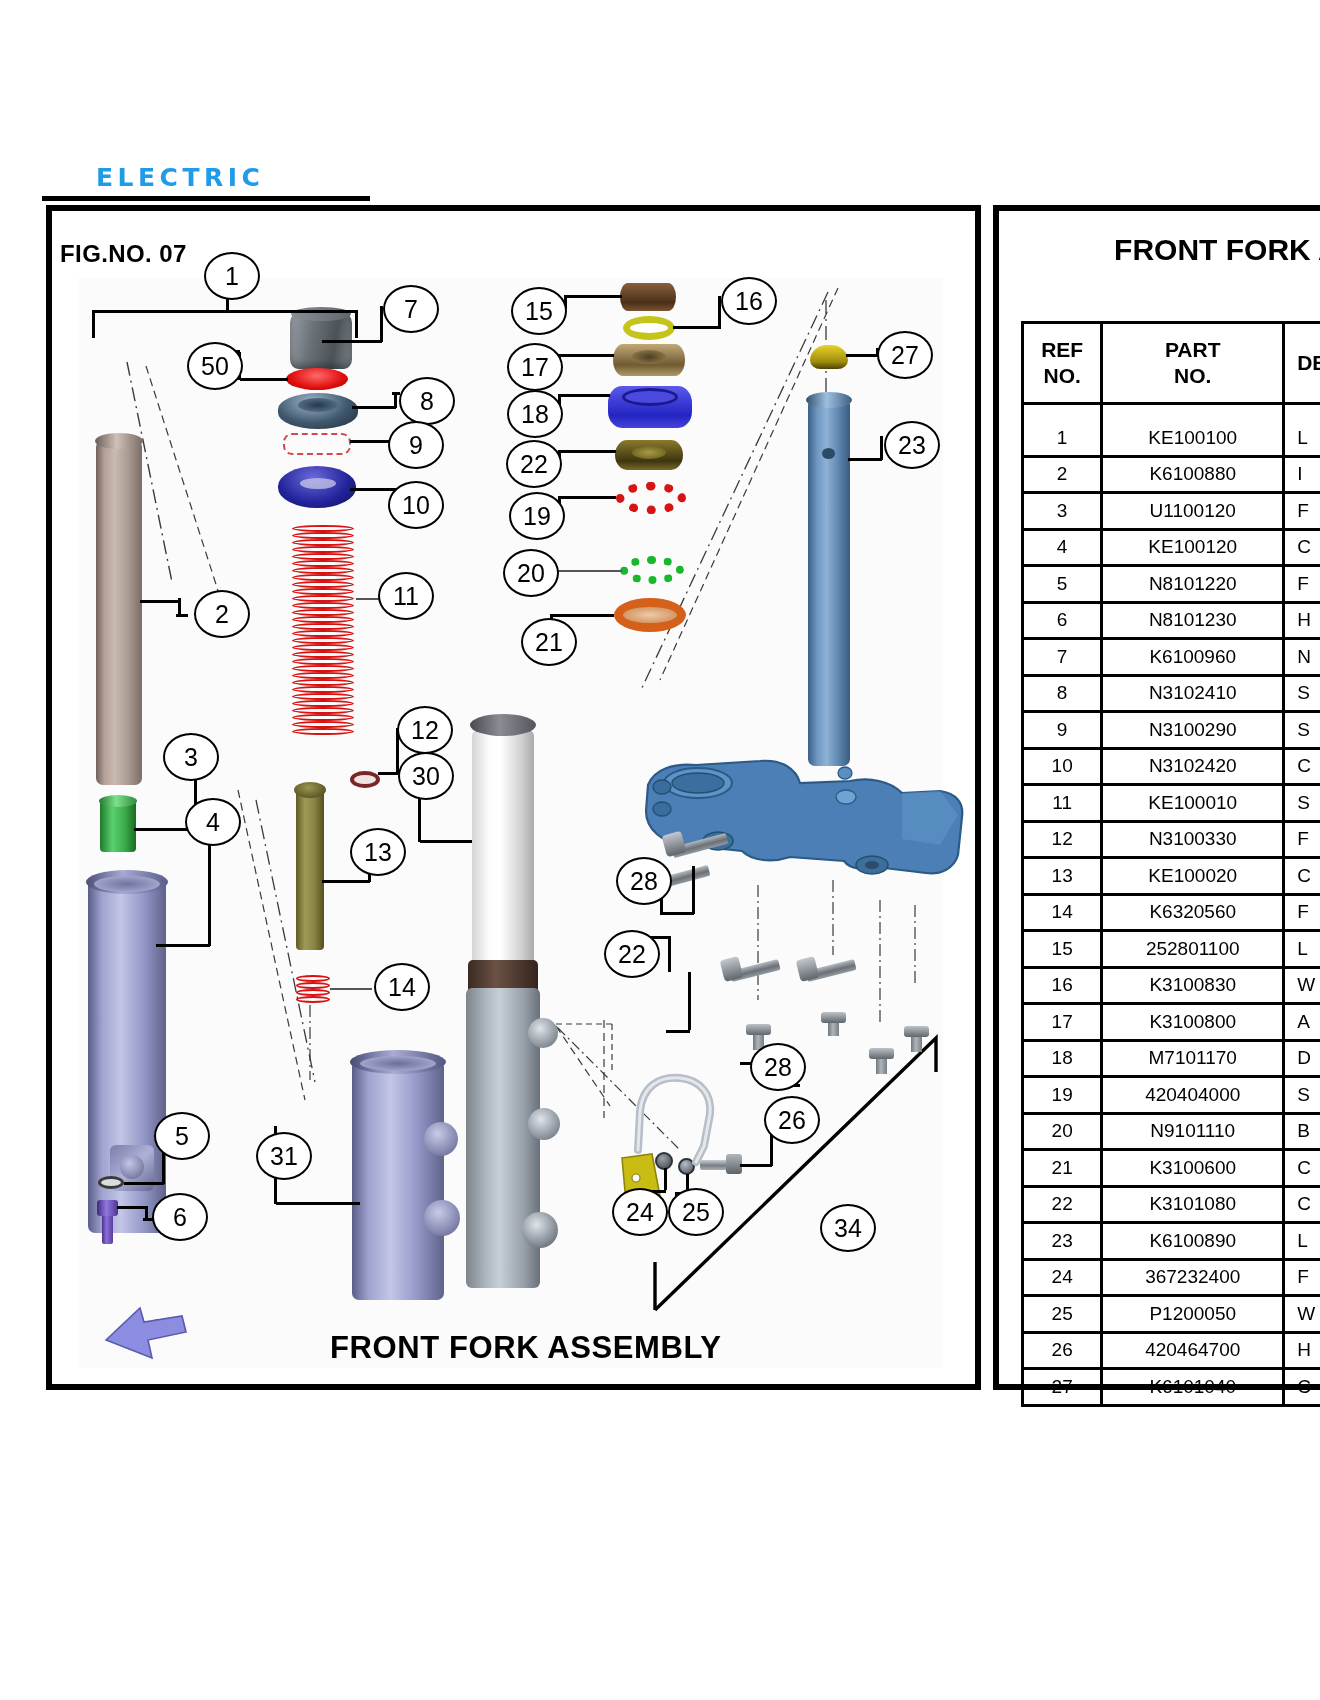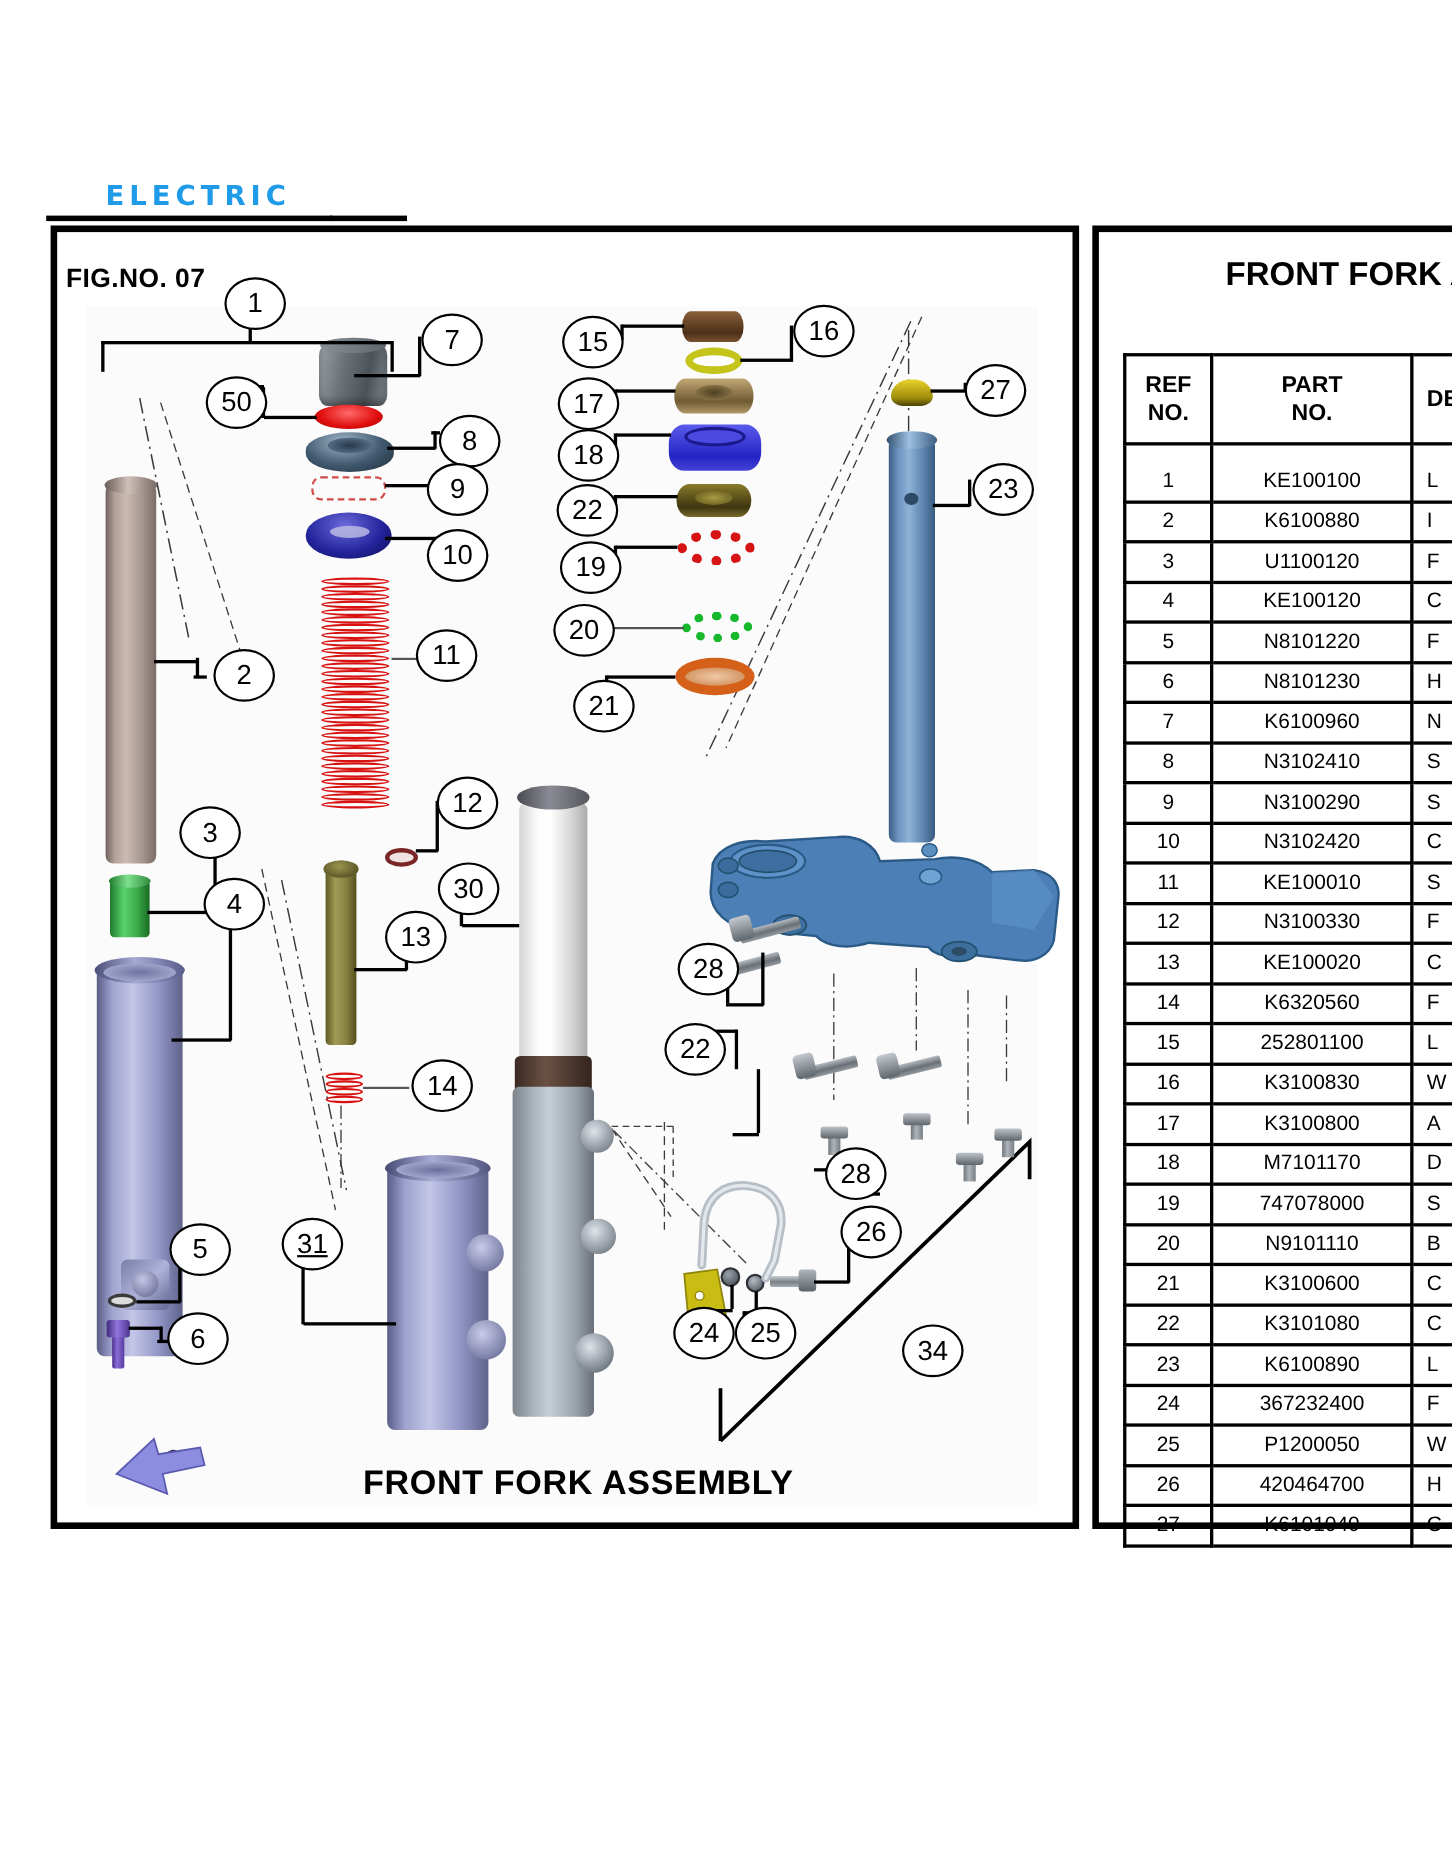--- a/index.html
+++ b/index.html
@@ -566,21 +566,21 @@
             <td class="c-part">K3100800</td>
             <td class="c-desc">A</td>
           </tr>
           <tr>
             <td class="c-ref">18</td>
             <td class="c-part">M7101170</td>
             <td class="c-desc">D</td>
           </tr>
           <tr>
             <td class="c-ref">19</td>
-            <td class="c-part">747078000</td>
+            <td class="c-part">420404000</td>
             <td class="c-desc">S</td>
           </tr>
           <tr>
             <td class="c-ref">20</td>
             <td class="c-part">N9101110</td>
             <td class="c-desc">B</td>
           </tr>
           <tr>
             <td class="c-ref">21</td>
             <td class="c-part">K3100600</td>
@@ -642,18 +642,18 @@
     <div class="cb" style="left: 503px; top: 549px; width: 52px; height: 44px;">20</div>
     <div class="cb" style="left: 521px; top: 618px; width: 52px; height: 44px;">21</div>
     <div class="cb" style="left: 506px; top: 440px; width: 52px; height: 44px;">22</div>
     <div class="cb" style="left: 884px; top: 421px; width: 52px; height: 44px;">23</div>
     <div class="cb" style="left: 612px; top: 1188px; width: 52px; height: 44px;">24</div>
     <div class="cb" style="left: 668px; top: 1188px; width: 52px; height: 44px;">25</div>
     <div class="cb" style="left: 764px; top: 1096px; width: 52px; height: 44px;">26</div>
     <div class="cb" style="left: 877px; top: 331px; width: 52px; height: 44px;">27</div>
     <div class="cb" style="left: 616px; top: 857px; width: 52px; height: 44px;">28</div>
     <div class="cb" style="left: 604px; top: 930px; width: 52px; height: 44px;">22</div>
-    <div class="cb" style="left: 398px; top: 784px; width: 52px; height: 44px;">30</div>
-    <div class="cb" style="left: 256px; top: 1107px; width: 52px; height: 44px; text-decoration: underline;">31</div>
+    <div class="cb" style="left: 398px; top: 752px; width: 52px; height: 44px;">30</div>
+    <div class="cb" style="left: 256px; top: 1132px; width: 52px; height: 44px;">31</div>
     <div class="cb" style="left: 750px; top: 1043px; width: 52px; height: 44px;">28</div>
     <div class="cb" style="left: 187px; top: 342px; width: 52px; height: 44px;">50</div>
     <div class="cb" style="left: 820px; top: 1204px; width: 52px; height: 44px;">34</div>
   </div>
 
 </body></html>

